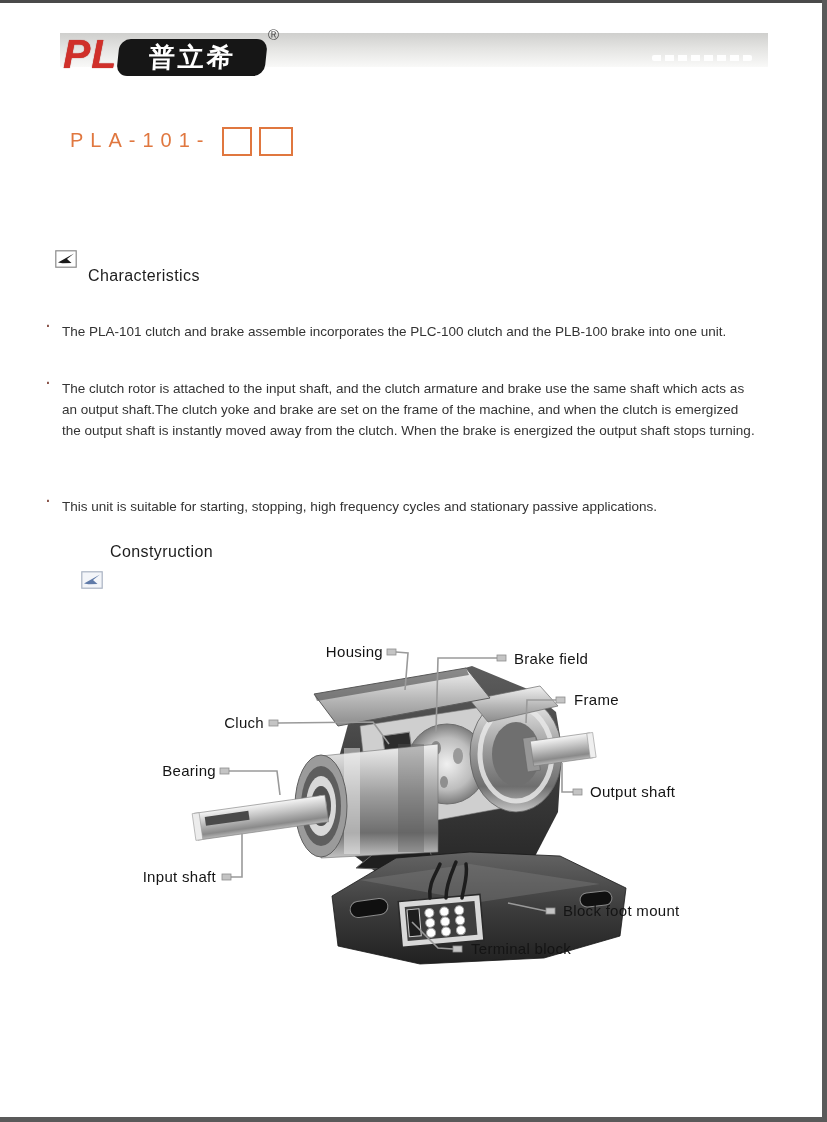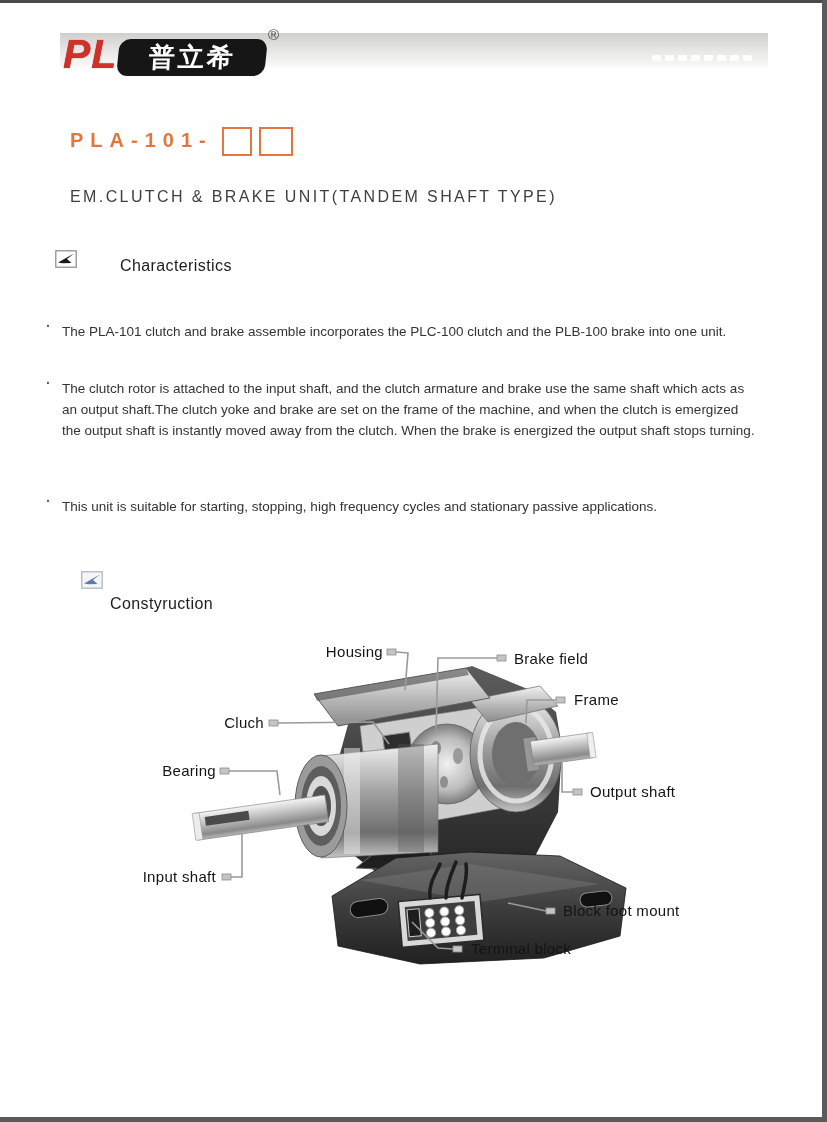--- a/index.html
+++ b/index.html
@@ -23,31 +23,31 @@
     background:#161616;border-radius:11px;transform:skewX(-6deg);
     display:flex;align-items:center;justify-content:center;}
   .logo-cjk{color:#ffffff;font-size:26px;font-weight:700;letter-spacing:3px;transform:skewX(3deg);}
   .reg-mark{position:absolute;left:268px;top:26px;font-size:15px;color:#4a4a4a;}
   .banner-watermark{position:absolute;left:652px;top:55px;width:100px;height:6px;
     background:repeating-linear-gradient(90deg,#ffffff 0 9px,rgba(255,255,255,0) 9px 13px);
     opacity:.95;border-radius:2px;}
 
   
   .model-code{position:absolute;left:70px;top:129px;font-size:20px;letter-spacing:7px;
-    color:#e0773f;font-weight:700;}
+    color:#e0773f;font-weight:400;}
   .suffix-box{position:absolute;top:127px;height:25px;border:2px solid #e0773f;background:#fff;}
   .suffix-box.b1{left:222px;width:26px;}
   .suffix-box.b2{left:259px;width:30px;}
   .subtitle{position:absolute;left:70px;top:188px;font-size:16px;letter-spacing:2.4px;
     color:#3f3f3f;font-weight:500;}
 
   
   .sec-head{position:absolute;font-size:16px;color:#1c1c1c;letter-spacing:.4px;}
-  .head-characteristics{left:88px;top:257px;margin-left:32px;}
-  .head-construction{left:110px;top:595px;}
+  .head-characteristics{left:88px;top:267px;}
+  .head-construction{left:110px;top:543px;}
   .sec-icon{position:absolute;width:22px;height:18px;}
   .icon-characteristics{left:55px;top:250px;}
   .icon-construction{left:81px;top:571px;}
 
   
   .bullet-row{position:absolute;left:46px;width:716px;display:flex;}
   .bullet-dot{width:11px;flex:0 0 11px;color:#8a544a;font-size:14px;line-height:21px;font-weight:700;}
   .bullet-text{margin:5px;font-size:13.5px;line-height:21px;color:#333;width:700px;}
   .p1{top:316px;} .p2{top:373px;} .p3{top:491px;}
 
@@ -70,21 +70,20 @@
   <div class="banner-watermark"></div>
   <div class="logo-plc">PLC</div>
   <div class="logo-tab">
     <span class="logo-cjk">普立希</span>
   </div>
   <div class="reg-mark">®</div>
 
   <div class="model-code">PLA-101-</div>
   <div class="suffix-box b1"></div>
   <div class="suffix-box b2"></div>
-  <div class="subtitle">EM.CLUTCH &amp; BRAKE UNIT(TANDEM SHAFT TYPE)</div>
 
   <svg class="sec-icon icon-characteristics" viewBox="0 0 22 18">
     <rect x="0.8" y="0.8" width="20.4" height="16.4" fill="#ffffff" stroke="#8a8a8a" stroke-width="1.2"></rect>
     <path d="M3 12.5 L19 3.5 L12 9 L16.5 13 L7.5 13.3 Z" fill="#1a1a1a"></path>
   </svg>
   <div class="sec-head head-characteristics">Characteristics</div>
 
   <div class="bullet-row p1">
     <span class="bullet-dot">·</span>
     <p class="bullet-text">The PLA-101 clutch and brake assemble incorporates the PLC-100 clutch and the PLB-100 brake into one unit.</p>

